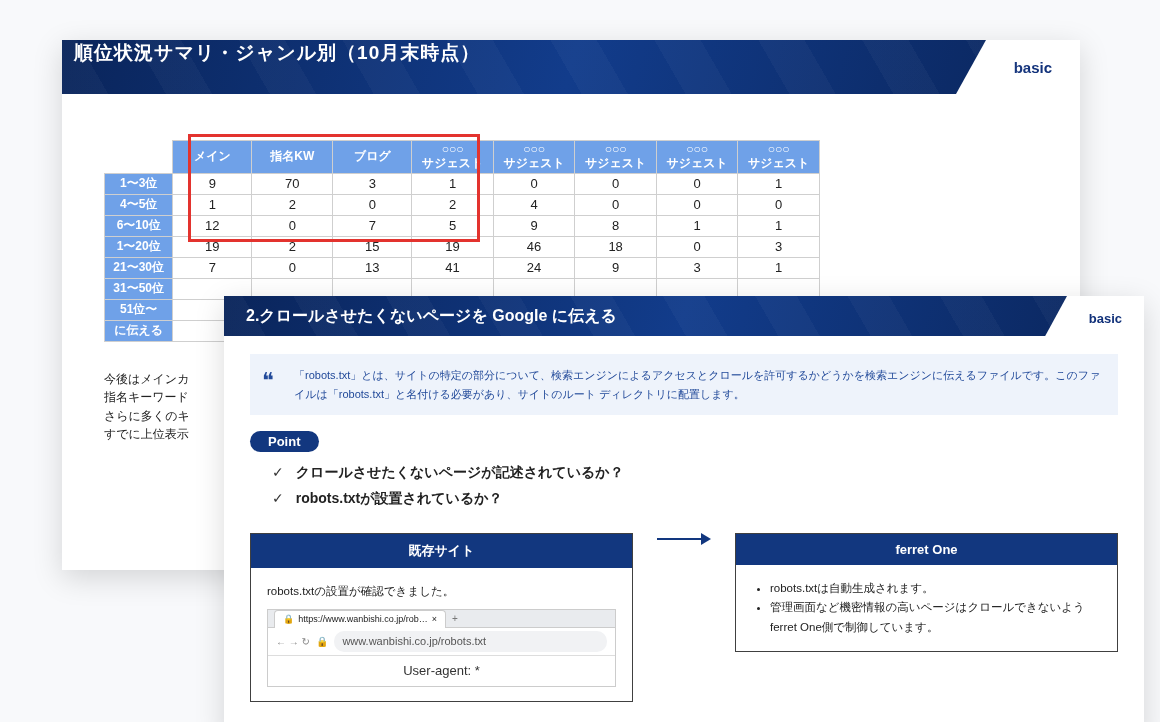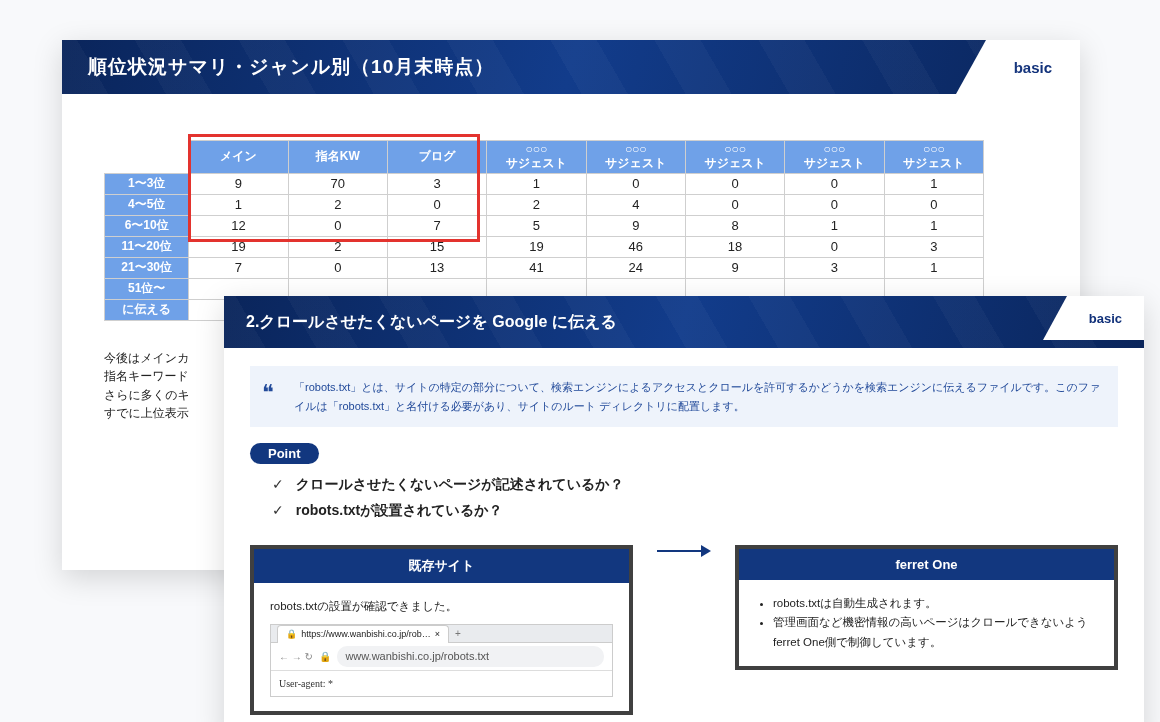--- a/index.html
+++ b/index.html
@@ -9,73 +9,73 @@
     background: #f8f9fb;
     font-family: "Hiragino Kaku Gothic ProN", "Meiryo", sans-serif;
     color: #222;
     position: relative;
     overflow: hidden;
   }
 
   
   .slide { position: absolute; background:#fff; box-shadow: 0 8px 28px rgba(0,0,0,.15); }
   .slide1 { left: 62px; top: 40px; width: 1018px; height: 530px; }
-  .slide1 .header { height:54px; background: linear-gradient(105deg,#0a255b,#123c8b,#0a255b); display:flex; align-items:center; padding:0 26px; position:relative; overflow:hidden;}
+  .slide1 .header { height:54px; background: linear-gradient(105deg,#0a255b,#123c8b,#0a255b); display:flex; padding:0 12px; position:relative; overflow:hidden;}
   .slide1 .header::after{content:"";position:absolute;inset:0;background:repeating-linear-gradient(60deg,rgba(255,255,255,.03) 0 40px,transparent 40px 90px);}
   .slide1 .header h1 { color:#fff; font-size:19px; font-weight:700; letter-spacing:1px; z-index:1;}
   .basic-tag{position:absolute;right:0;top:0;height:54px;display:flex;align-items:center;}
   .basic-tag .tri{width:0;height:0;border-top:54px solid transparent;border-right:30px solid #fff;border-bottom:0;}
   .basic-tag .txt{background:#fff;color:#11317a;font-weight:800;font-size:15px;padding:0 28px;height:54px;display:flex;align-items:center;}
 
   .slide1 .body { padding: 46px 42px 20px; position:relative; }
 
   
-  table.ranks { border-collapse: collapse; width: 880px; font-size:13px; }
+  table.ranks { border-collapse: collapse; width: 716px; font-size:13px; }
   table.ranks th, table.ranks td { border:1px solid #cfcfcf; text-align:center; height:21px; }
   table.ranks thead th { background:#6fa1e8; color:#fff; font-weight:600; font-size:12px; padding:2px 6px; line-height:1.15; }
   table.ranks tbody th { background:#6fa1e8; color:#fff; font-weight:600; font-size:12px; width:84px; }
   table.ranks tbody td { background:#fff; width:99px; }
   table.ranks thead th:first-child{background:#fff;border:none;}
 
   .red-box{position:absolute;border:3px solid #e3332e;pointer-events:none;}
 
   .notes{margin-top:28px;font-size:12px;line-height:1.55;color:#222;}
 
   
   .slide2 { left: 224px; top: 296px; width: 920px; height: 440px; }
-  .slide2 .header { height:52px; background: linear-gradient(105deg,#0a255b,#123c8b,#0a255b); display:flex; align-items:center; padding:0 22px; position:relative; overflow:hidden;}
+  .slide2 .header { height:40px; background: linear-gradient(105deg,#0a255b,#123c8b,#0a255b); display:flex; align-items:center; padding:0 22px; position:relative; overflow:hidden;}
   .slide2 .header::after{content:"";position:absolute;inset:0;background:repeating-linear-gradient(60deg,rgba(255,255,255,.03) 0 36px,transparent 36px 80px);}
   .slide2 .header h2{color:#fff;font-size:16px;font-weight:700;z-index:1;}
   .slide2 .basic-tag{height:44px;}
   .slide2 .basic-tag .tri{border-top-width:44px;border-right-width:24px;}
   .slide2 .basic-tag .txt{height:44px;font-size:13px;padding:0 22px;}
 
   .slide2 .body{padding:18px 26px;}
   .quote-box{background:#eef3fb;padding:12px 16px 12px 44px;position:relative;color:#224a9a;font-size:11px;line-height:1.7;}
   .quote-box .qmark{position:absolute;left:12px;top:8px;font-size:22px;color:#224a9a;}
 
   .point-pill{display:inline-block;background:#12377f;color:#fff;font-size:13px;font-weight:700;border-radius:999px;padding:3px 18px;margin:16px 0 8px;}
   .checks{list-style:none;padding-left:22px;}
   .checks li{font-size:14px;font-weight:700;line-height:1.8;}
   .checks li::before{content:"✓";color:#333;font-weight:400;margin-right:12px;}
 
   .panels{display:flex;gap:24px;margin-top:22px;align-items:flex-start;}
-  .panel{flex:1;border:4px solid #404040;}
+  .panel{flex:1;border:1px solid #404040;}
   .panel .ph{background:#12377f;color:#fff;text-align:center;font-size:13px;font-weight:700;padding:8px 0;}
   .panel .pb{background:#fff;padding:14px 16px;font-size:11.5px;line-height:1.7;}
   .panel .pb ul{padding-left:18px;}
   .browser{border:1px solid #ccc;margin-top:8px;font-size:10px;background:#fff;}
   .browser .tabs{display:flex;align-items:center;background:#e9ebee;border-bottom:1px solid #ccc;height:18px;}
   .browser .tabs .tab{background:#fff;border:1px solid #ccc;border-bottom:none;border-top-left-radius:4px;border-top-right-radius:4px;padding:1px 8px;font-size:9px;margin-left:6px;display:flex;align-items:center;gap:4px;}
   .browser .tabs .tab .lock{color:#6a6;}
   .browser .tabs .plus{margin-left:6px;color:#777;cursor:default;}
   .browser .url{display:flex;align-items:center;gap:6px;padding:3px 8px;border-bottom:1px solid #ddd;}
   .browser .url .nav{color:#888;}
   .browser .url .bar{flex:1;background:#f1f2f4;border-radius:10px;padding:1px 8px;color:#555;font-size:11px;}
-  .browser .code{padding:4px 8px;font-family:Liberation Serif, serif;font-size:10px;color:#333;}
+  .browser .code{padding:4px 8px;font-family:Liberation Sans, sans-serif;font-size:13px;color:#333;text-align:center;}
   .arrow-wrap{display:flex;align-items:center;}
   .arrow-line{width:44px;height:2px;background:#12377f;}
   .arrow-head{width:0;height:0;border-left:10px solid #12377f;border-top:6px solid transparent;border-bottom:6px solid transparent;}
 </style>
 </head>
 <body>
 
 <div class="slide slide1">
   <div class="header">
     <h1>順位状況サマリ・ジャンル別（10月末時点）</h1>
@@ -127,40 +127,51 @@
             <td>12</td>
             <td>0</td>
             <td>7</td>
             <td>5</td>
             <td>9</td>
             <td>8</td>
             <td>1</td>
             <td>1</td>
           </tr>
           <tr>
-            <th>11〜20位</th>
+            <th>1〜20位</th>
             <td>19</td>
             <td>2</td>
             <td>15</td>
             <td>19</td>
             <td>46</td>
             <td>18</td>
             <td>0</td>
             <td>3</td>
           </tr>
           <tr>
             <th>21〜30位</th>
             <td>7</td>
             <td>0</td>
             <td>13</td>
             <td>41</td>
             <td>24</td>
             <td>9</td>
             <td>3</td>
             <td>1</td>
+          </tr>
+          <tr>
+            <th>31〜50位</th>
+            <td></td>
+            <td></td>
+            <td></td>
+            <td></td>
+            <td></td>
+            <td></td>
+            <td></td>
+            <td></td>
           </tr>
           <tr>
             <th>51位〜</th>
             <td></td>
             <td></td>
             <td></td>
             <td></td>
             <td></td>
             <td></td>
             <td></td>

